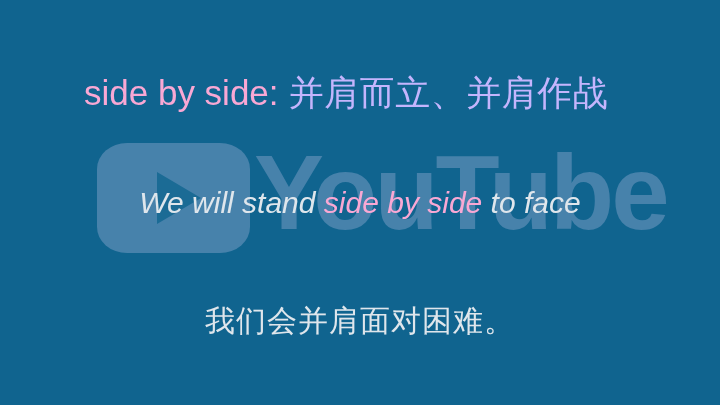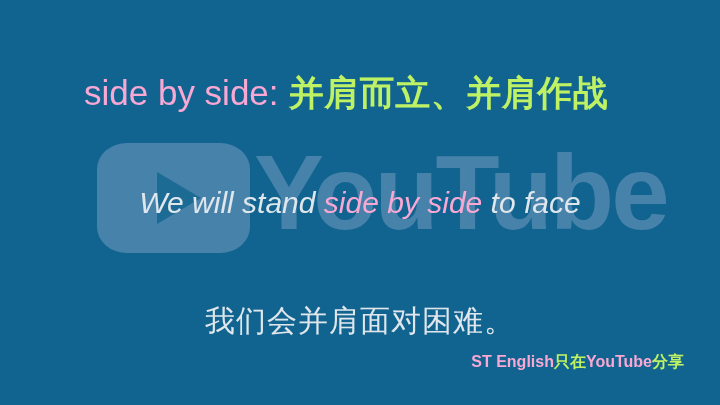--- a/index.html
+++ b/index.html
@@ -58,21 +58,21 @@
     white-space: nowrap;
   }
 
   
   #content {
     position: absolute;
     inset: 0;
   }
 
   .yellow { color: #f9a8d4; }
-  .white  { color: #bef264; font-weight: bold; }
+  .white  { color: #c4b5fd; }
   .dim    { color: #dfe6ec; }
 
   #title {
     position: absolute;
     left: 84px;
     top: 70px;
     font-size: 35px;
     line-height: 46px;
     white-space: nowrap;
   }
@@ -126,16 +126,15 @@
   <div id="content">
 
     <div id="title"><span class="yellow">side by side:</span><span class="white cn"> 并肩而立、并肩作战</span></div>
 
     <div id="body">
       <div><span class="dim">We will stand </span><span class="yellow">side by side</span><span class="dim"> to face</span></div>
     </div>
 
     <div id="translation" class="dim">我们会并肩面对困难。</div>
 
-    <div id="channel-watermark"><span class="yellow">ST English</span><span class="white">只在</span><span class="yellow">YouTube</span><span class="white">分享</span></div>
 
   </div>
 </div>
 
 </body></html>

